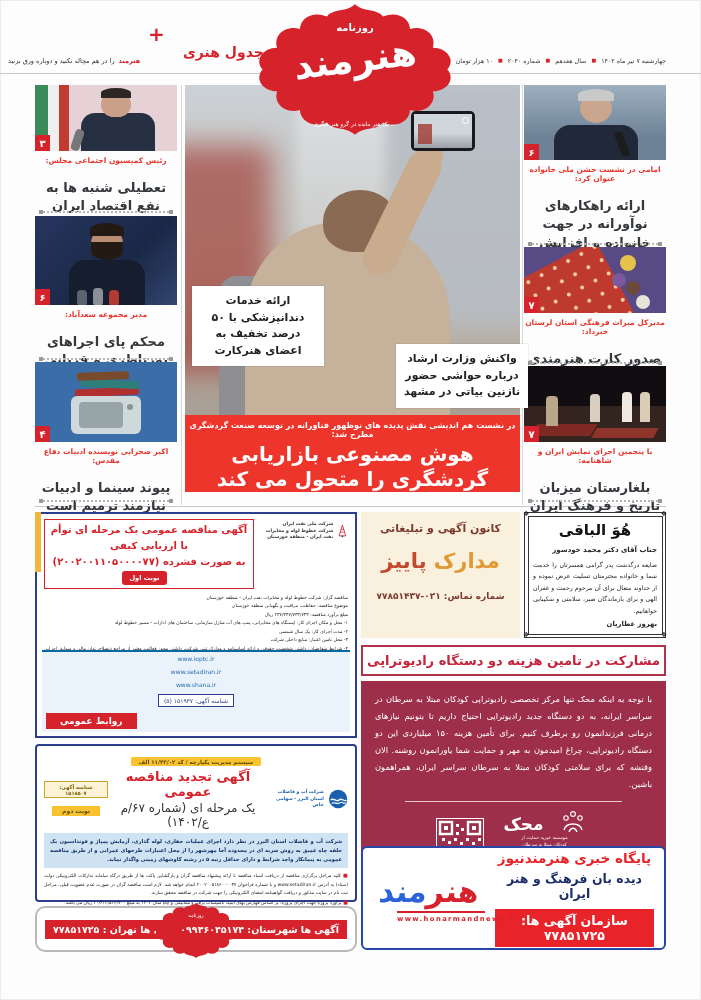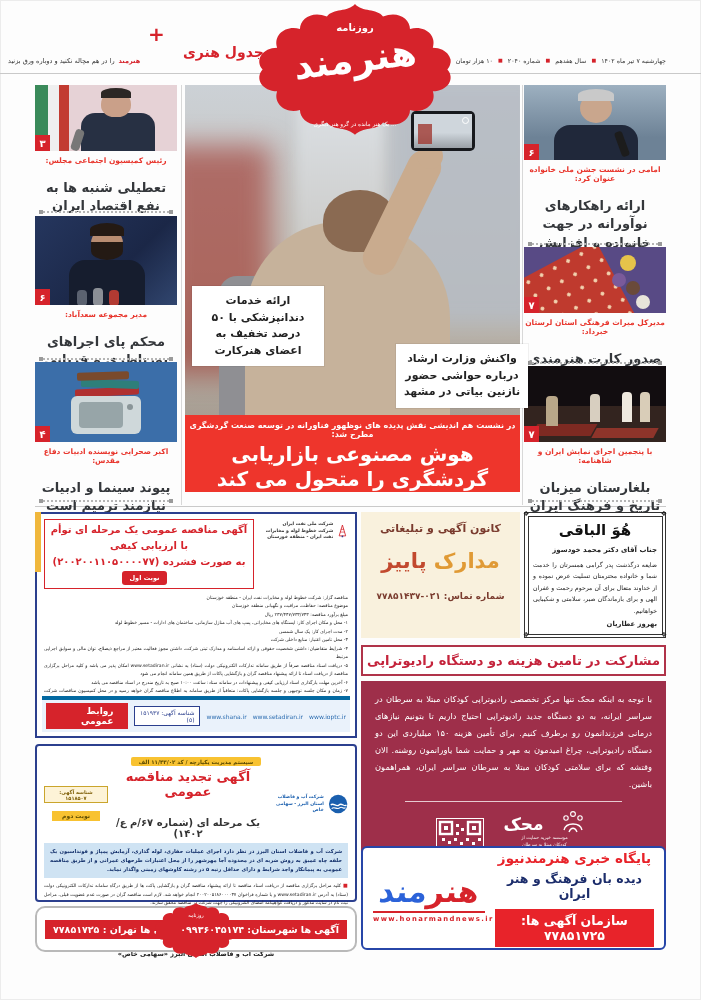--- a/index.html
+++ b/index.html
@@ -116,21 +116,21 @@
   .ad1-head{display:flex;align-items:flex-start;gap:6px;}
   .ad1-logo{display:flex;align-items:center;gap:4px;width:88px;flex:0 0 auto;}
   .ad1-logo-txt{font-size:4.6px;font-weight:bold;color:#333;line-height:1.5;text-align:right;}
   .ad1-titlewrap{flex:1;text-align:center;}
   .ad1-title{border:1.5px solid #d6232b;color:#d6232b;font-weight:bold;font-size:10px;line-height:1.6;
              padding:2px 4px;display:inline-block;}
   .ad1-round{display:inline-block;background:#d6232b;color:#fff;font-size:6.5px;font-weight:bold;
              border-radius:3px;padding:2px 7px;margin-right:9px;vertical-align:middle;}
   .ad1-body{margin-top:5px;font-size:4.6px;line-height:1.85;color:#222;text-align:justify;}
   .ad1-foot{position:absolute;left:5px;right:5px;bottom:4px;display:flex;align-items:center;gap:6px;
-            border-top:4px solid #0369a1;background:#eaf2fb;padding:3px 4px;}
+            border-top:2px solid #0369a1;background:#eaf2fb;padding:3px 4px;flex-direction:column;}
   .ad1-url{color:#2b6cb0;font-size:6px;direction:ltr;}
   .ad1-id{border:1px solid #2b3f8e;color:#2b3f8e;background:#fff;font-size:6px;padding:2px 5px;}
   .ad1-pr{background:#d6232b;color:#fff;font-weight:bold;font-size:9px;padding:3px 14px;margin-right:auto;}
 
   #avaye{position:absolute;left:361px;top:512px;width:159px;height:126px;background:#f9f1dd;box-sizing:border-box;
          text-align:center;padding-top:10px;}
   .av-line1{color:#7a3b2e;font-size:11px;font-weight:bold;}
   .av-logo{margin-top:14px;font-size:21px;font-weight:bold;}
   .av-logo .w1{color:#e09a35;} .av-logo .w2{color:#c2492e;}
   .av-phone{margin-top:18px;color:#7a3b2e;font-size:9px;font-weight:bold;}
@@ -164,33 +164,33 @@
          background:#fff;box-sizing:border-box;display:flex;align-items:center;padding:6px 10px;gap:10px;}
   .hn-text{flex:1;text-align:center;}
   .hn-l1{color:#e8232a;font-size:13.5px;font-weight:bold;}
   .hn-l2{color:#1c2d6b;font-size:12.5px;font-weight:bold;margin-top:5px;}
   .hn-phone{background:#e8232a;color:#fff;font-size:12.5px;font-weight:bold;display:inline-block;
             padding:4px 12px;margin-top:8px;}
   .hn-logo{width:112px;flex:0 0 auto;text-align:center;}
   .hn-word{font-size:30px;font-weight:bold;transform:skewX(-6deg);display:inline-block;letter-spacing:-1px;}
   .hn-word .r{color:#d6232b;} .hn-word .b{color:#2b62d9;}
   .hn-url{border-top:2px solid #d6232b;margin-top:2px;padding-top:2px;color:#d6232b;font-size:6.8px;
-          letter-spacing:1.4px;direction:ltr;font-weight:bold;}
+          letter-spacing:1.4px;direction:ltr;font-weight:bold;margin-left:24px;}
 
   
   #ad2{position:absolute;left:35px;top:744px;width:322px;height:158px;border:2px solid #2b3f8e;border-radius:4px;
        background:#fff;box-sizing:border-box;padding:3px 7px;}
   .ad2-ims{text-align:center;margin-top:-1px;}
   .ad2-ims span{background:#f8c231;color:#5a4a00;font-size:5.5px;font-weight:bold;padding:1.5px 8px;border-radius:2px;}
   .ad2-head{display:flex;align-items:center;margin-top:2px;gap:6px;}
   .ad2-logo{display:flex;align-items:center;gap:4px;width:80px;flex:0 0 auto;}
   .ad2-logo-txt{font-size:4.6px;font-weight:bold;color:#1a5fae;line-height:1.5;text-align:right;}
   .ad2-mid{flex:1;text-align:center;}
   .ad2-title{color:#d6232b;font-size:13px;font-weight:bold;}
-  .ad2-sub{color:#333;font-size:10px;font-weight:bold;margin-top:18px;}
+  .ad2-sub{color:#333;font-size:12px;font-weight:normal;margin-top:2px;}
   .ad2-badges{width:64px;flex:0 0 auto;text-align:center;}
   .ad2-id{border:1px solid #caa52c;background:#fdf3d7;color:#7a5a00;font-size:5px;font-weight:bold;padding:1.5px 4px;display:block;}
   .ad2-round{background:#f8c231;color:#5a4a00;font-size:6px;font-weight:bold;padding:1.5px 10px;display:inline-block;margin-top:3px;}
   .ad2-lead{background:#cfe3f3;color:#13306b;font-size:5.2px;font-weight:bold;line-height:1.75;text-align:justify;
             padding:4px 6px;margin-top:4px;}
   .ad2-bullets{margin-top:3px;font-size:4.6px;color:#222;line-height:1.8;text-align:justify;}
   .ad2-bullets .bl{margin-top:1px;}
   .ad2-bullets .m{color:#d6232b;font-size:5px;margin-left:2px;}
   .ad2-foot{text-align:center;font-size:6.5px;font-weight:bold;color:#222;margin-top:4px;}
 

